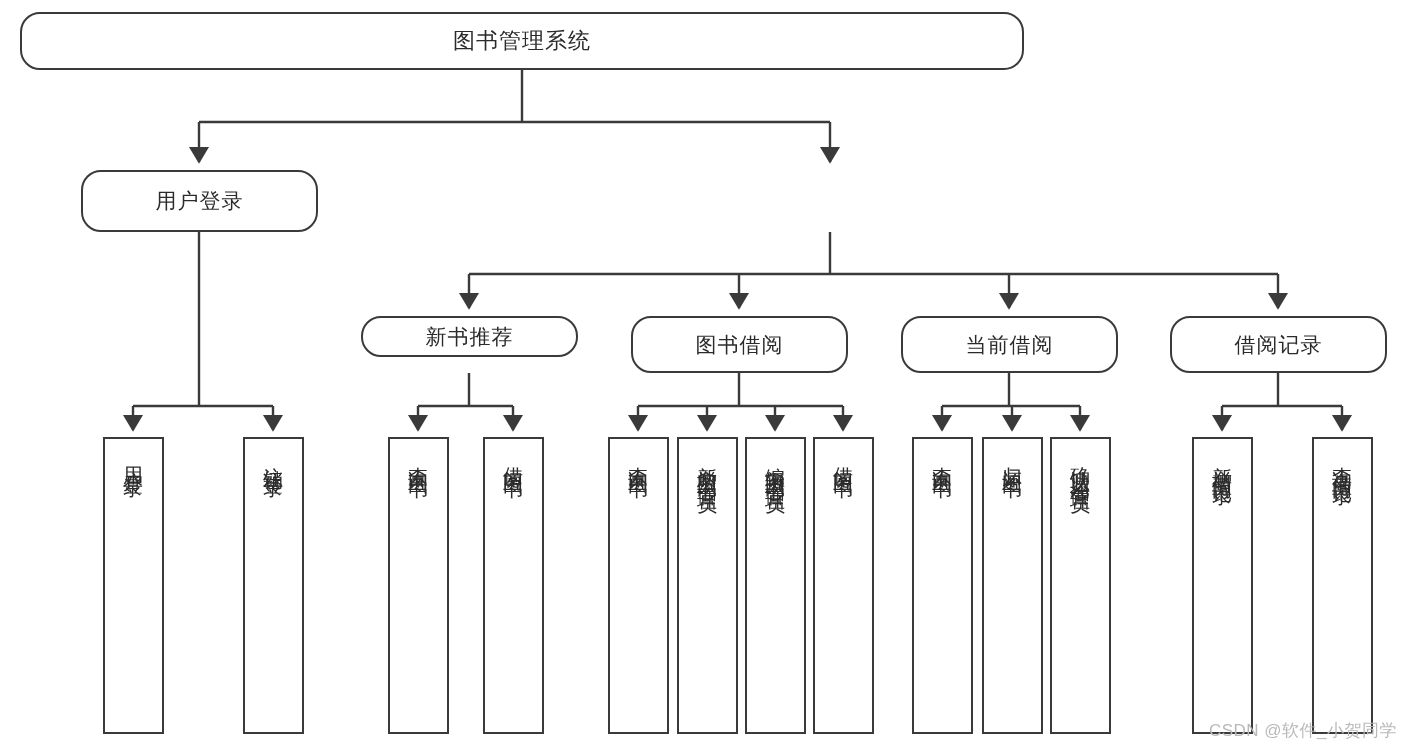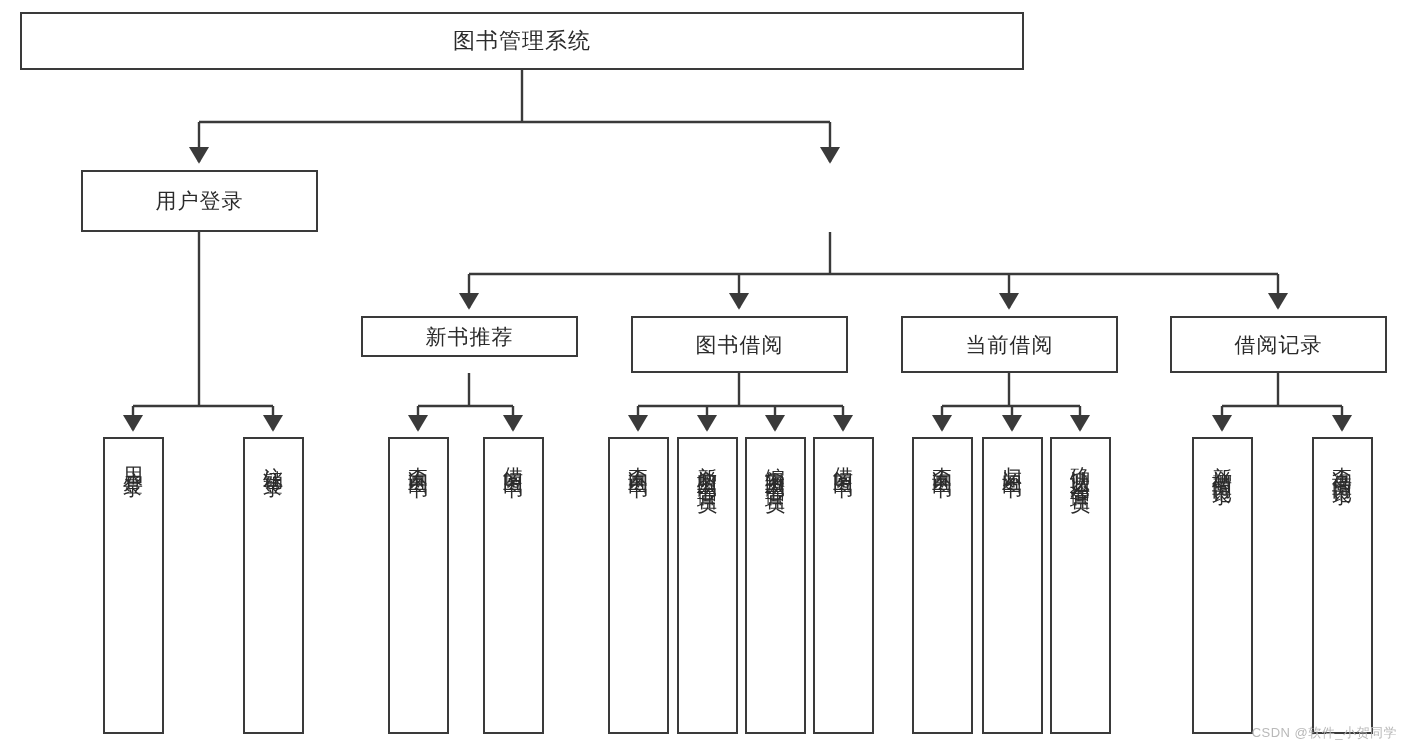--- a/index.html
+++ b/index.html
@@ -25,20 +25,21 @@
     border:2px solid #3a3a3a;
     display:flex;
     align-items:center;
     justify-content:center;
     color:#2b2b2b;
   }
   .node.h{
     
     font-size:21px;
     letter-spacing:1px;
+    border-radius:20px;
   }
   .node.root{
     font-size:22px;
   }
   .node.v{
     
     font-size:20px;
     align-items:flex-start;
     justify-content:center;
     padding-top:12px;
@@ -49,21 +50,21 @@
     letter-spacing:4px;
     line-height:1;
     white-space:nowrap;
     -webkit-text-orientation:upright;
   }
 
   .watermark{
     position:absolute;
     right:8px;
     bottom:5px;
-    font-size:13px;
+    font-size:17px;
     color:#b9b9b9;
     letter-spacing:0.5px;
     white-space:nowrap;
   }
 </style>
 </head>
 <body>
 
 <div id="canvas">
 

